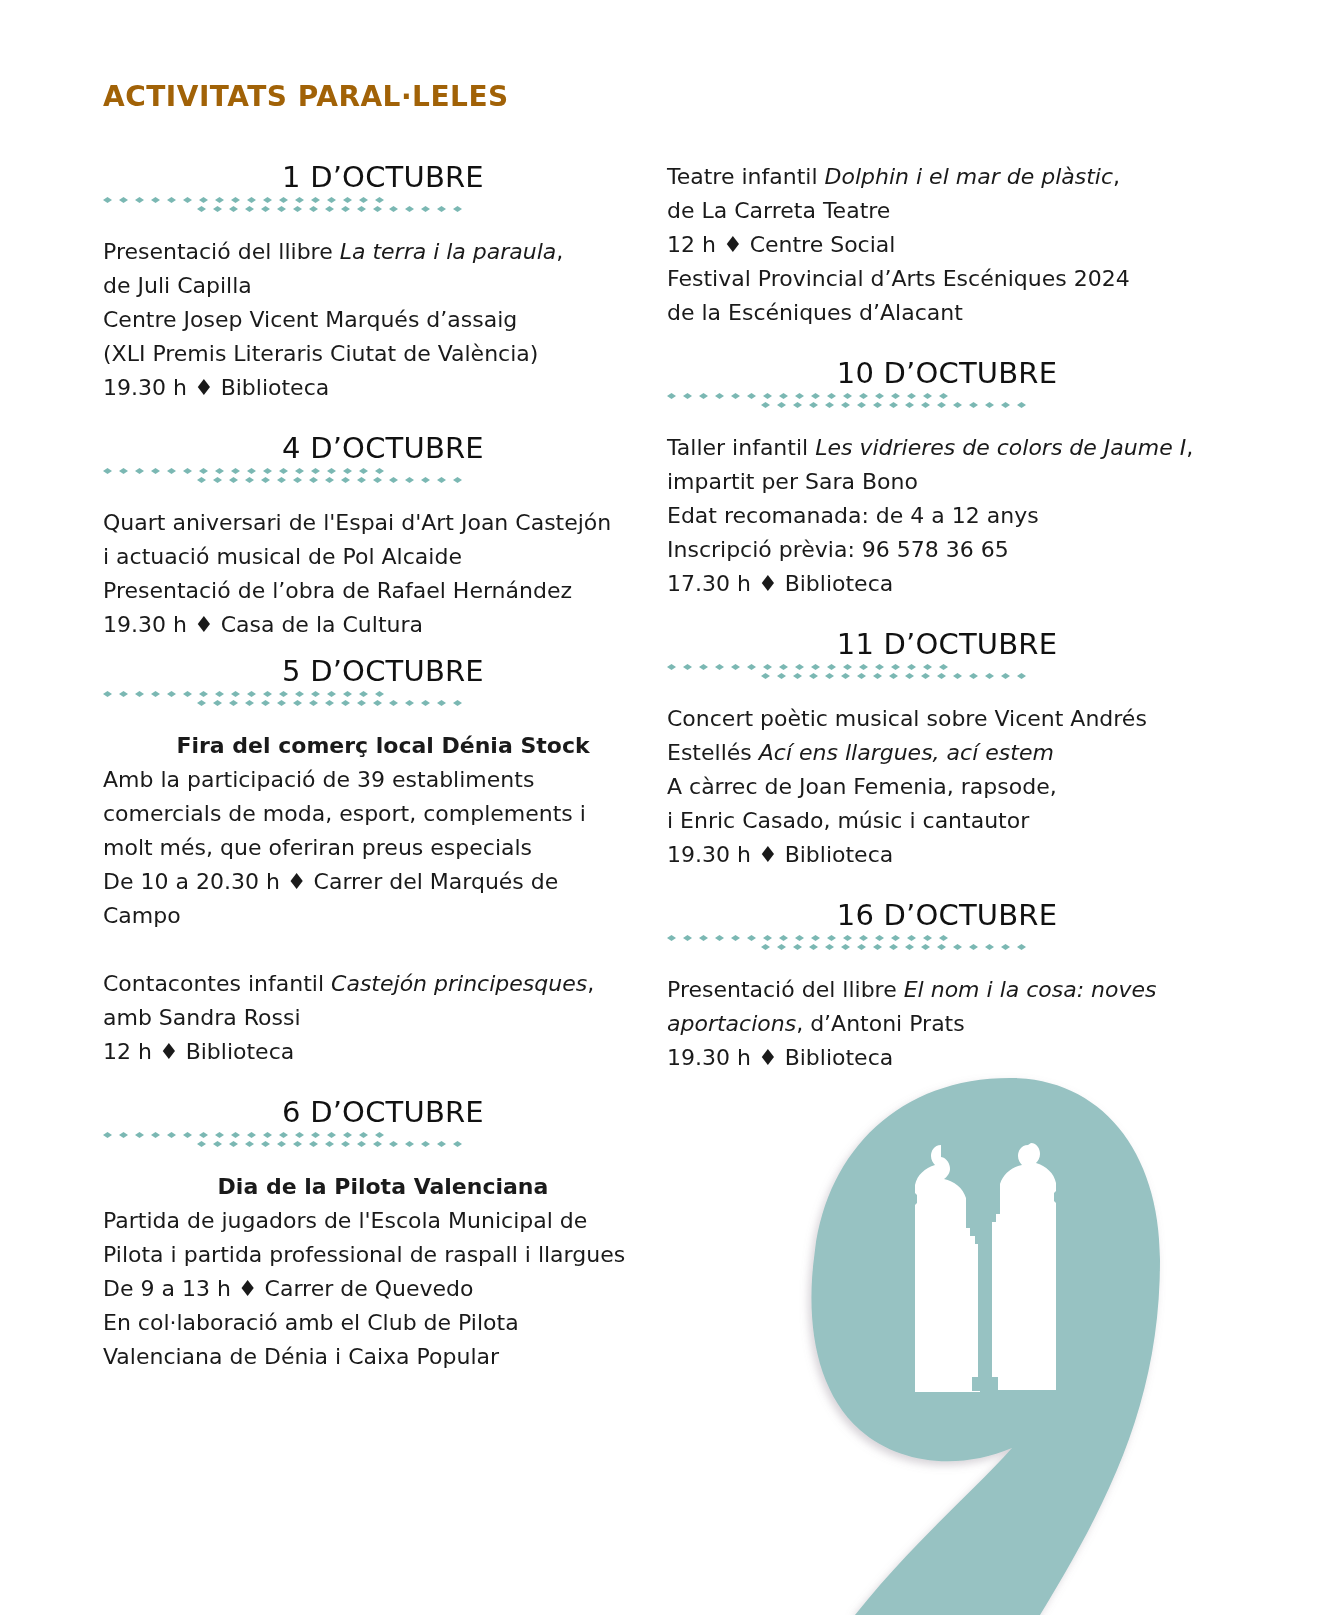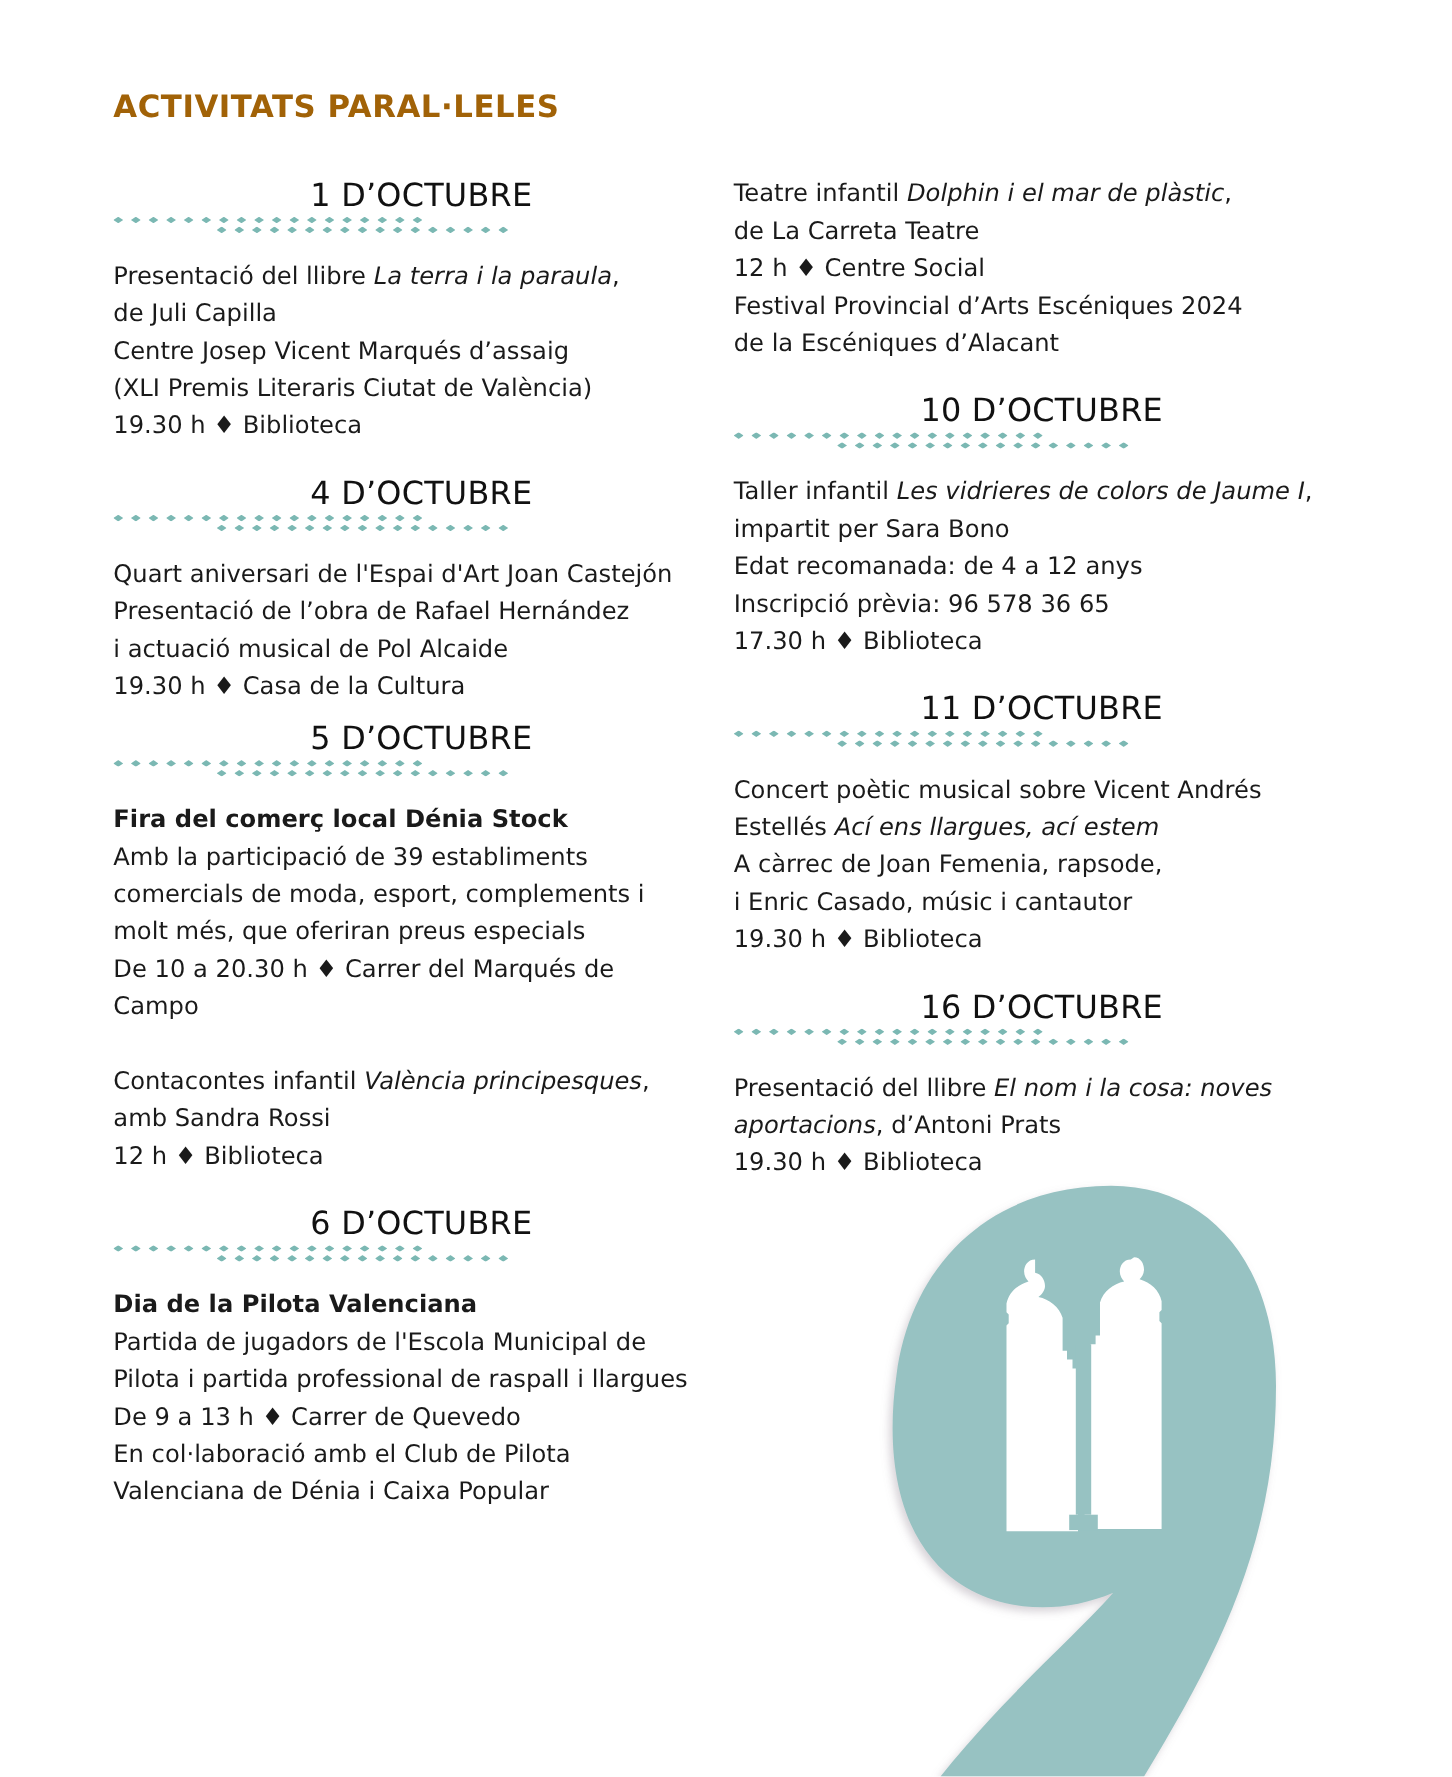--- a/index.html
+++ b/index.html
@@ -23,21 +23,21 @@
   }
   .dots { position:relative; height:24px; width:380px; margin-top:1px; }
   .dots .row { position:absolute; display:flex; gap:7px; }
   .dots .row.r1 { left:0; top:2px; }
   .dots .row.r2 { left:94px; top:11px; }
   .dots .d { width:9px; height:6px; background:#7bb8b3; clip-path:polygon(50% 0,100% 50%,50% 100%,0 50%); }
   .event { margin-top:16px; }
   .line {
     font-size:22px; line-height:34px; white-space:nowrap; margin:0;
   }
-  .line.bold { font-weight:bold; }
+  .line.bold { font-weight:bold;text-align:center; }
   .line i { font-style:italic; }
 </style>
 </head>
 <body>
 
 <svg class="nine" viewBox="0 0 1320 1615" xmlns="http://www.w3.org/2000/svg">
   <defs>
     <filter id="sh" x="-10%" y="-10%" width="120%" height="120%">
       <feDropShadow dx="-3" dy="4" stdDeviation="4" flood-color="#8a7f8f" flood-opacity="0.35"></feDropShadow>
     </filter>
@@ -156,22 +156,22 @@
           <span class="d"></span>
           <span class="d"></span>
           <span class="d"></span>
           <span class="d"></span>
           <span class="d"></span>
           <span class="d"></span>
         </div>
       </div>
       <div class="event">
         <p class="line"><span>Quart aniversari de l'Espai d'Art Joan Castejón</span></p>
+        <p class="line"><span>i actuació musical de Pol Alcaide</span></p>
         <p class="line"><span>Presentació de l’obra de Rafael Hernández</span></p>
-        <p class="line"><span>i actuació musical de Pol Alcaide</span></p>
         <p class="line"><span>19.30 h ♦ Casa de la Cultura</span></p>
       </div>
     </section>
     <section class="section" style="margin-top: 12px;">
       <h2 class="date-heading">5 D’OCTUBRE</h2>
       <div class="dots">
         <div class="row r1">
           <span class="d"></span>
           <span class="d"></span>
           <span class="d"></span>
@@ -213,21 +213,21 @@
       </div>
       <div class="event">
         <p class="line bold"><span>Fira del comerç local Dénia Stock</span></p>
         <p class="line"><span>Amb la participació de 39 establiments</span></p>
         <p class="line"><span>comercials de moda, esport, complements i</span></p>
         <p class="line"><span>molt més, que oferiran preus especials</span></p>
         <p class="line"><span>De 10 a 20.30 h ♦ Carrer del Marqués de</span></p>
         <p class="line"><span>Campo</span></p>
       </div>
       <div class="event" style="margin-top: 34px;">
-        <p class="line"><span>Contacontes infantil </span><i>València principesques</i><span>,</span></p>
+        <p class="line"><span>Contacontes infantil </span><i>Castejón principesques</i><span>,</span></p>
         <p class="line"><span>amb Sandra Rossi</span></p>
         <p class="line"><span>12 h ♦ Biblioteca</span></p>
       </div>
     </section>
     <section class="section" style="margin-top: 26px;">
       <h2 class="date-heading">6 D’OCTUBRE</h2>
       <div class="dots">
         <div class="row r1">
           <span class="d"></span>
           <span class="d"></span>

